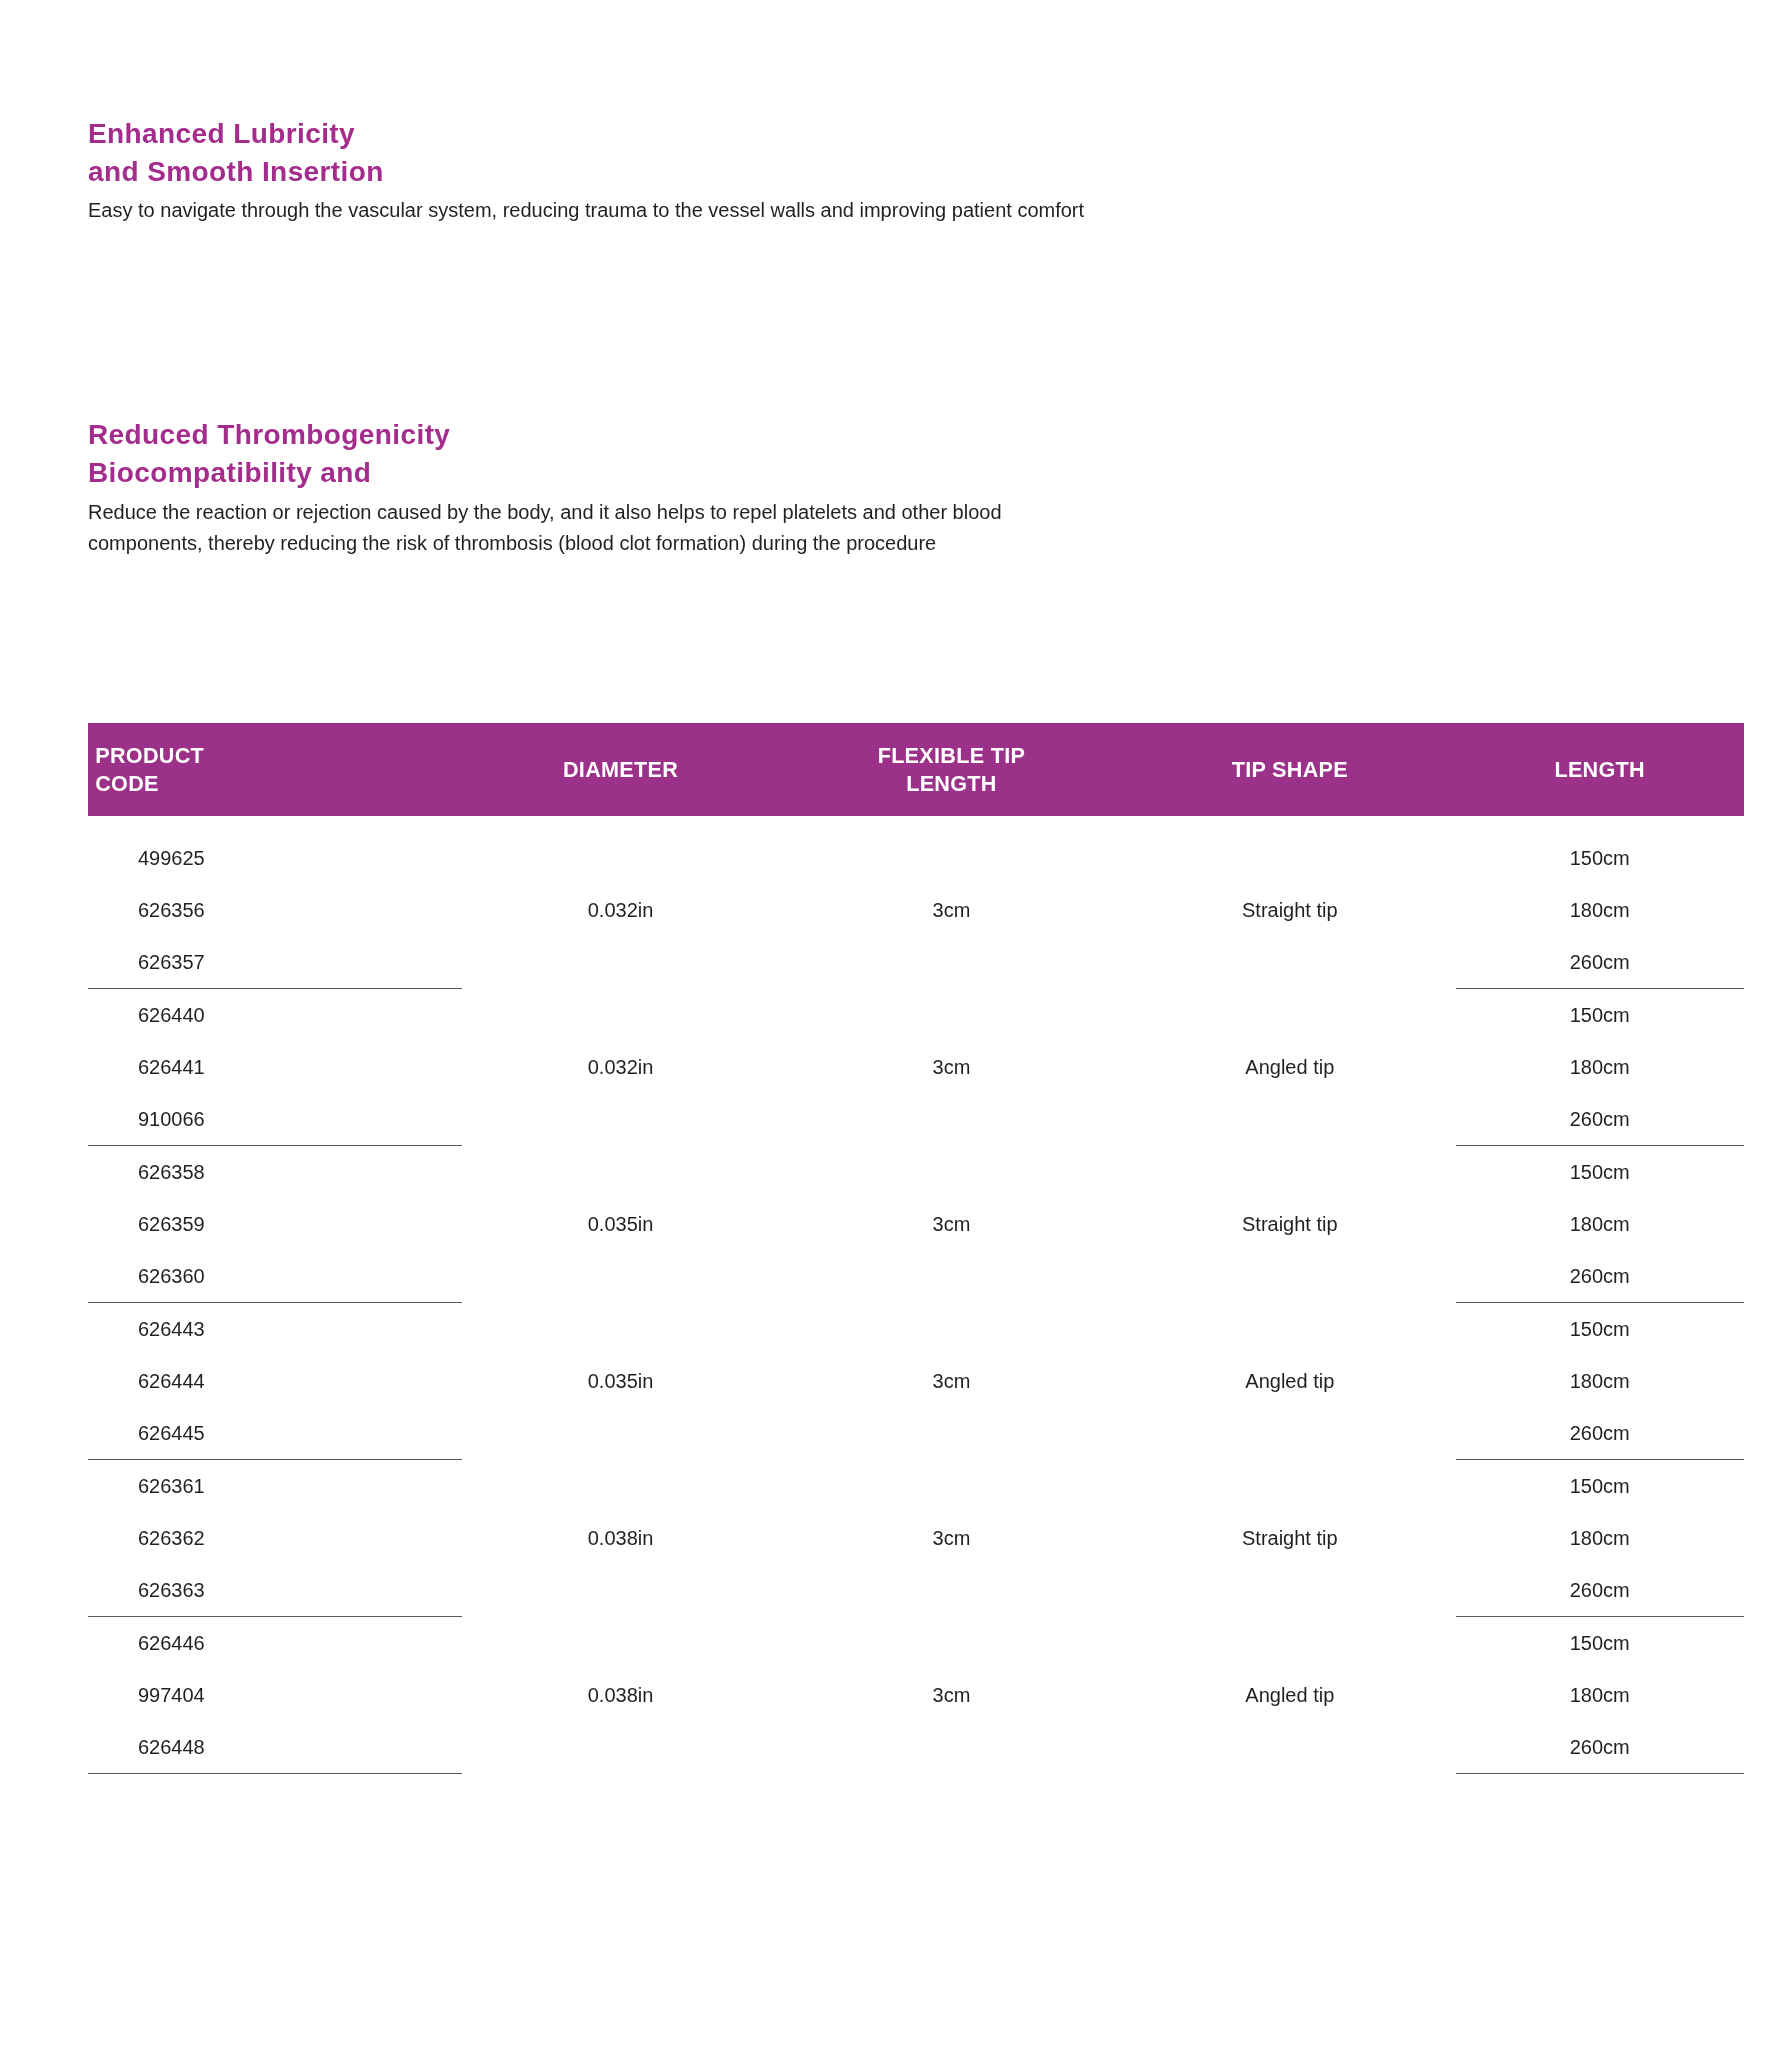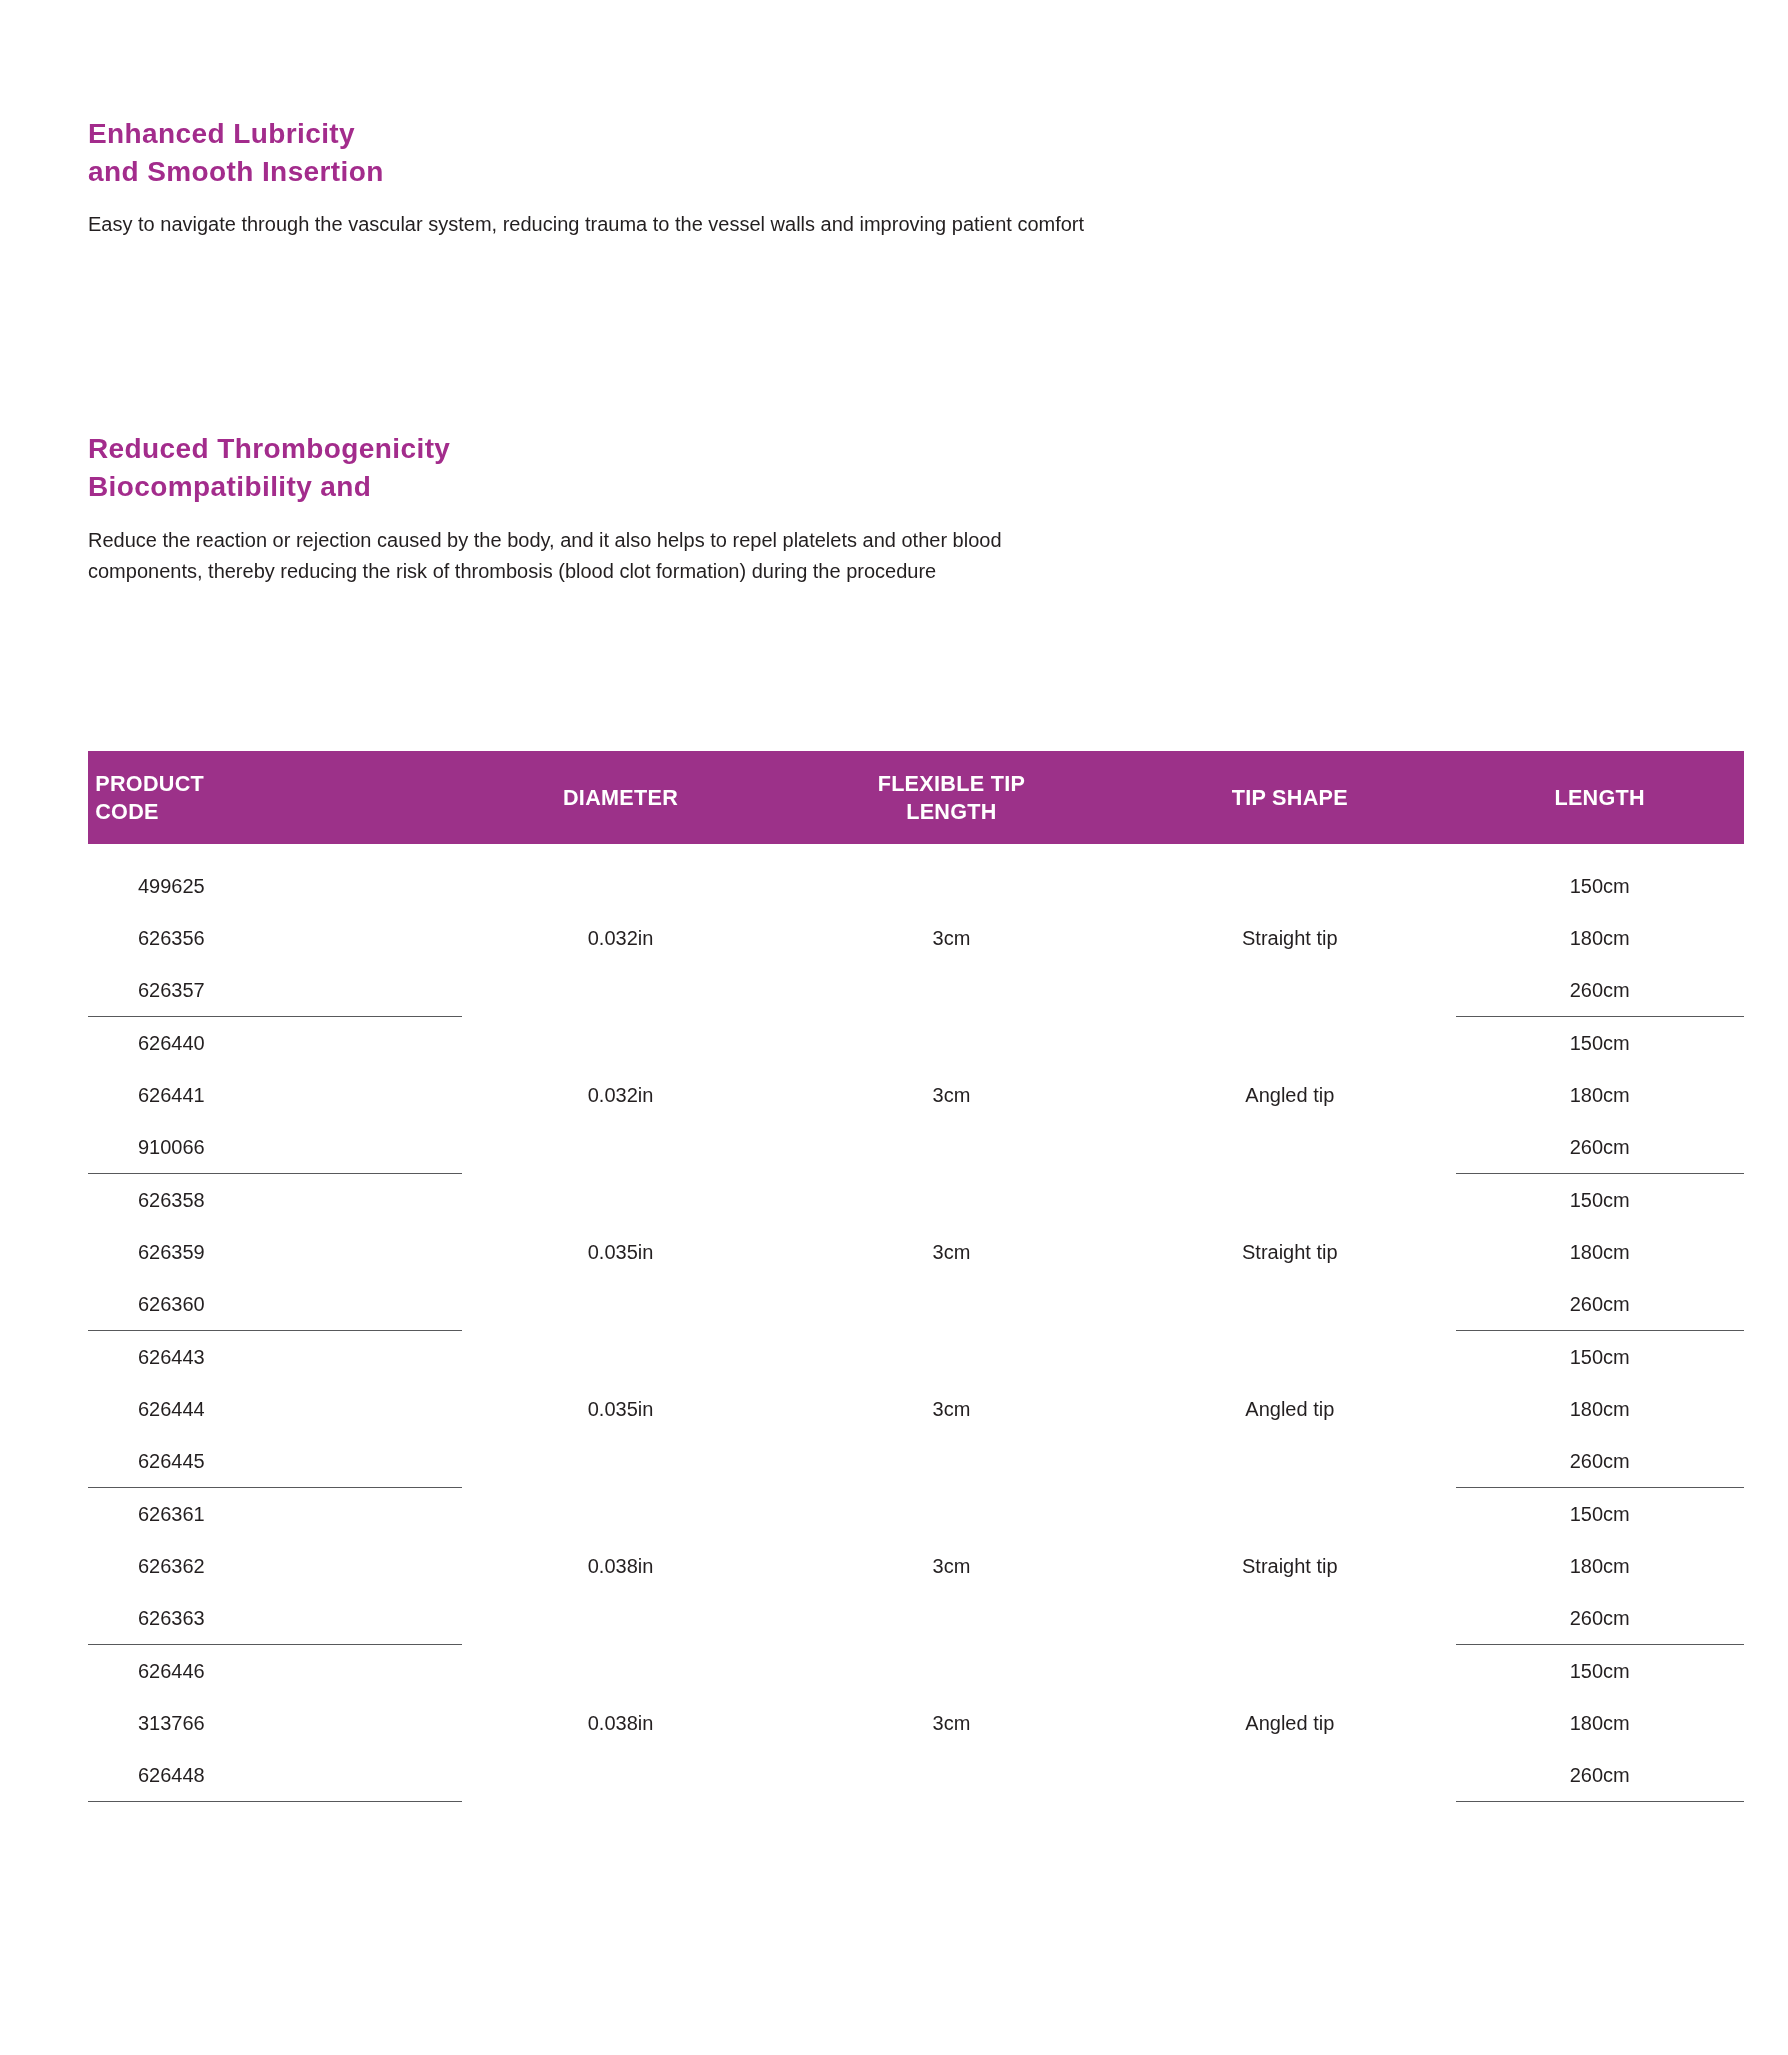--- a/index.html
+++ b/index.html
@@ -37,21 +37,21 @@
     font-weight: bold;
     line-height: 1.36;
     letter-spacing: 0.4px;
     margin: 0;
     max-width: 648px;
   }
   .feature-body {
     font-size: 20px;
     line-height: 1.56;
     color: #231f20;
-    margin-top: 18px;
+    margin-top: 4px;
     max-width: 1022px;
   }
   .gap-1 { height: 170px; }
   .gap-2 { height: 144px; }
 
   
   .spec-table {
     border-collapse: collapse;
     width: 1584px;
     margin-left: 0;
@@ -223,21 +223,21 @@
         </tr>
 
         <tr>
           <td class="code-cell">626446</td>
           <td class="center-cell" rowspan="3">0.038in</td>
           <td class="center-cell" rowspan="3">3cm</td>
           <td class="center-cell" rowspan="3">Angled tip</td>
           <td class="length-cell">150cm</td>
         </tr>
         <tr>
-          <td class="code-cell">313766</td>
+          <td class="code-cell">997404</td>
           <td class="length-cell">180cm</td>
         </tr>
         <tr class="group-sep">
           <td class="code-cell">626448</td>
           <td class="length-cell">260cm</td>
         </tr>
 
       </tbody>
     </table>
 

